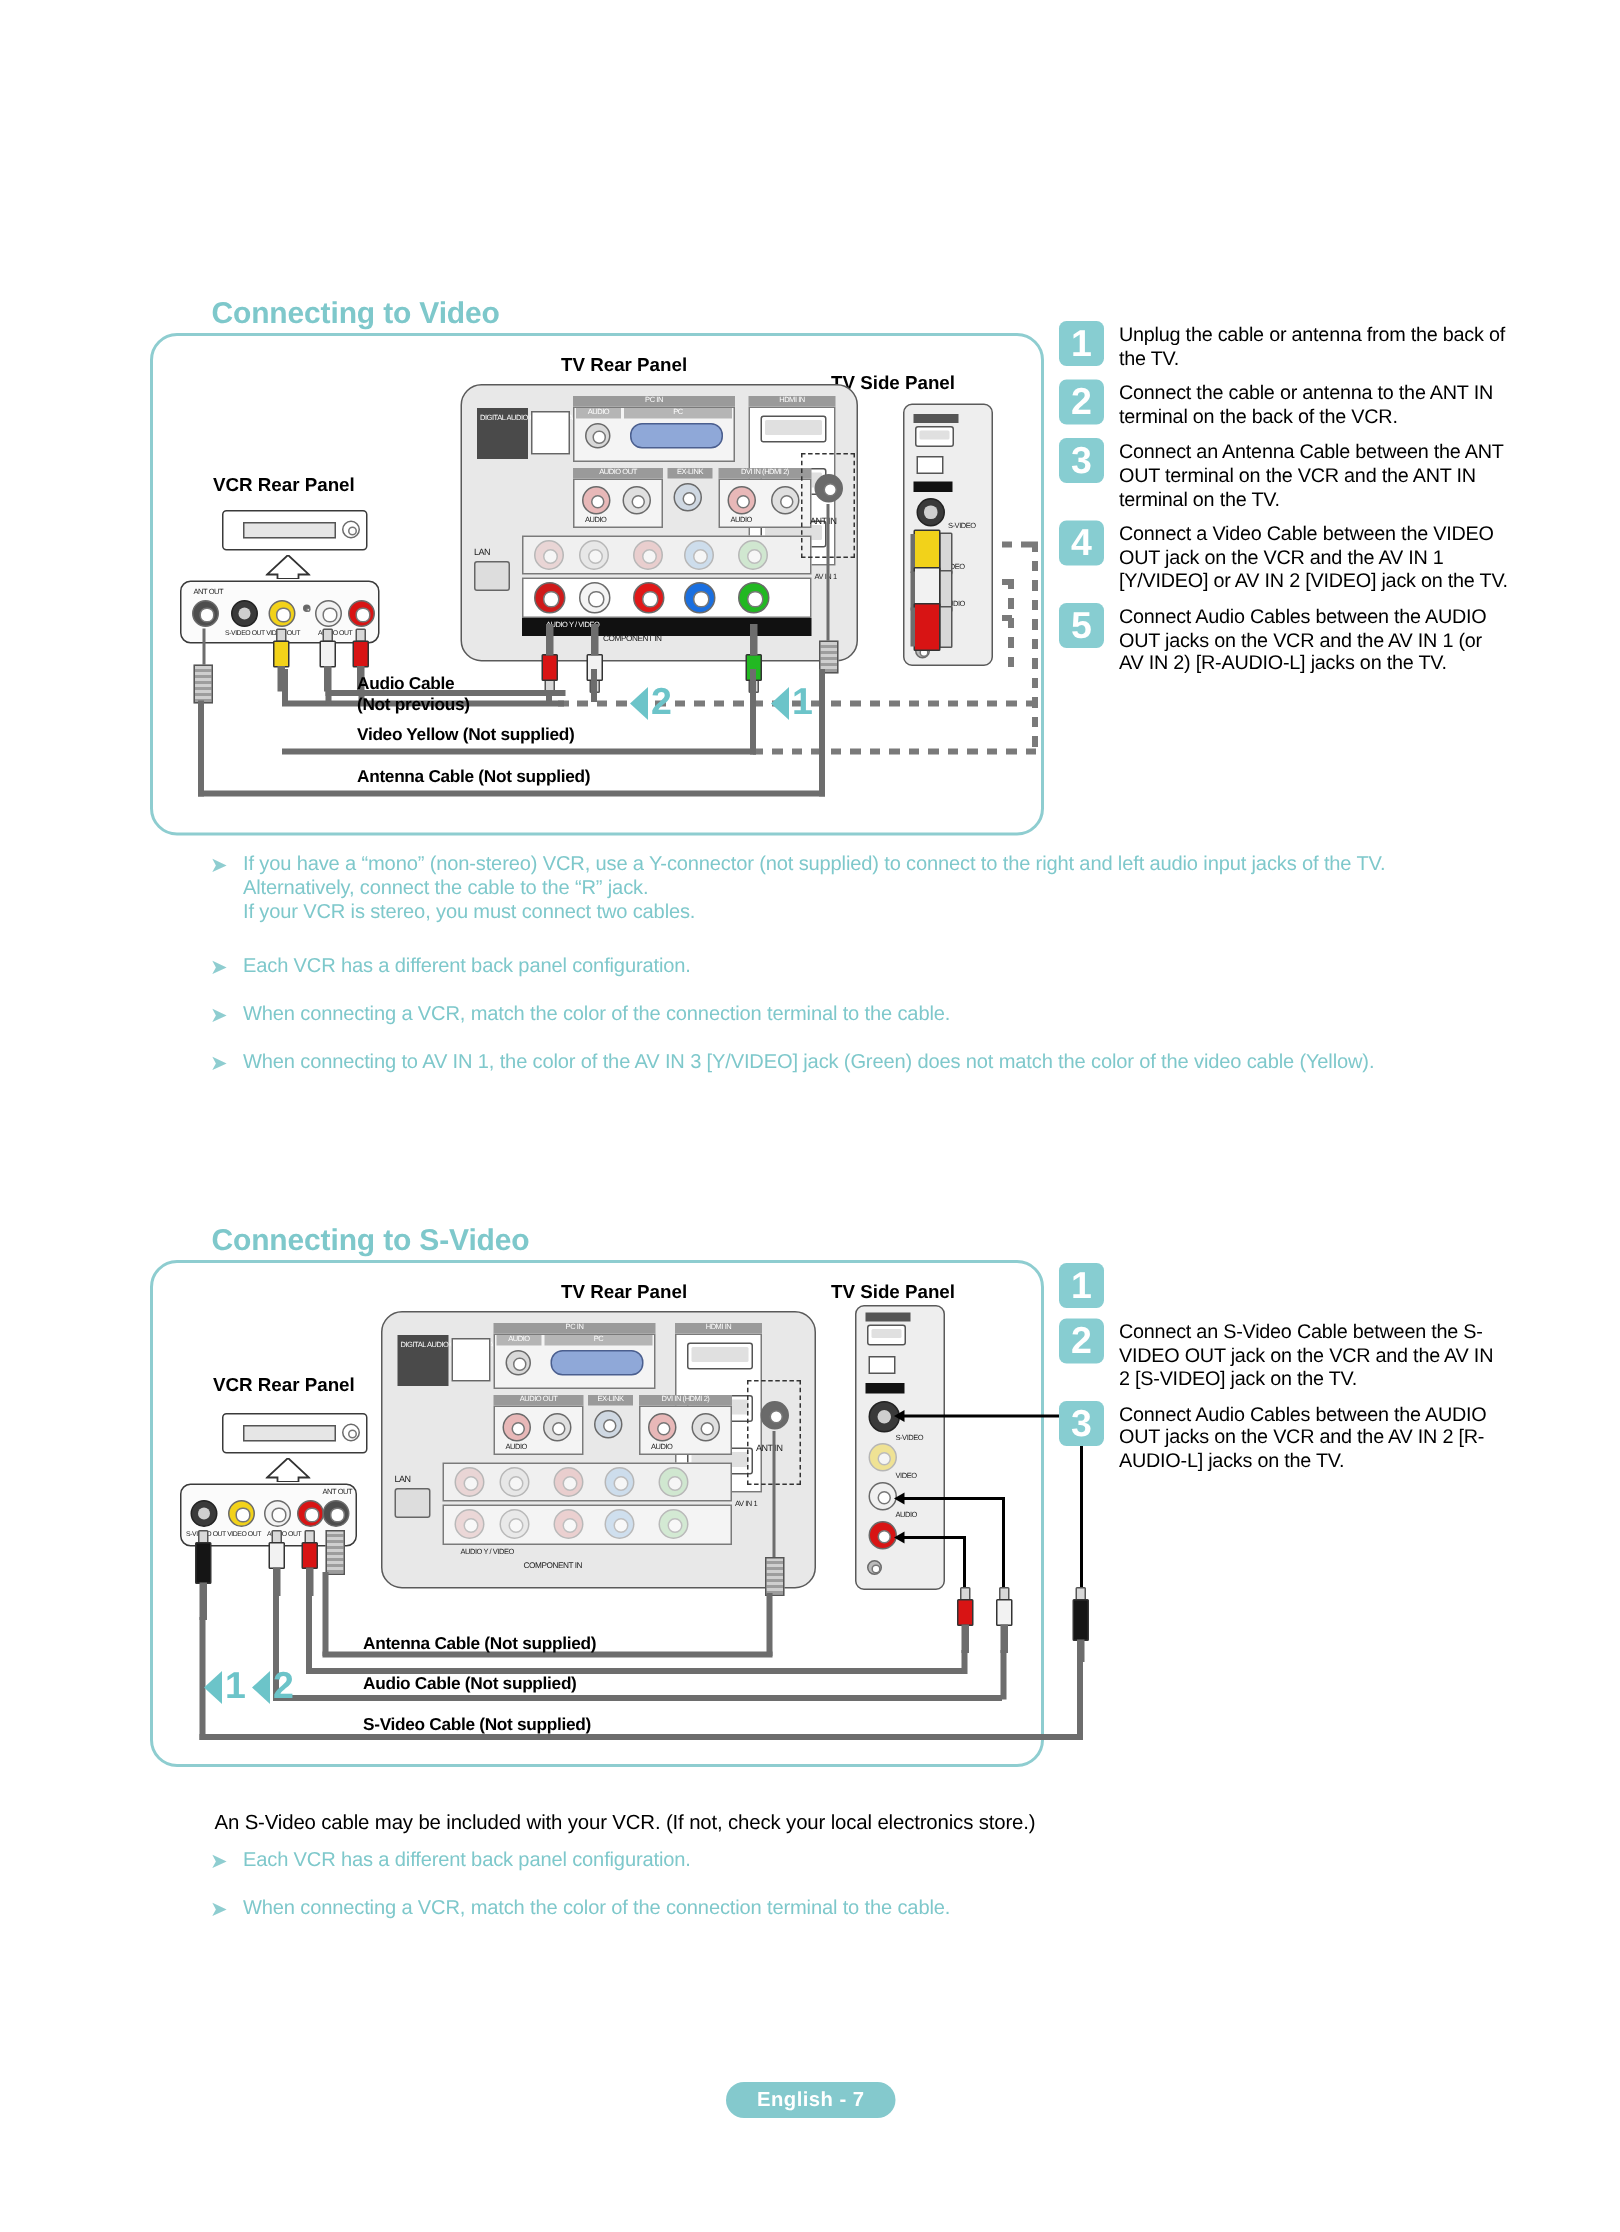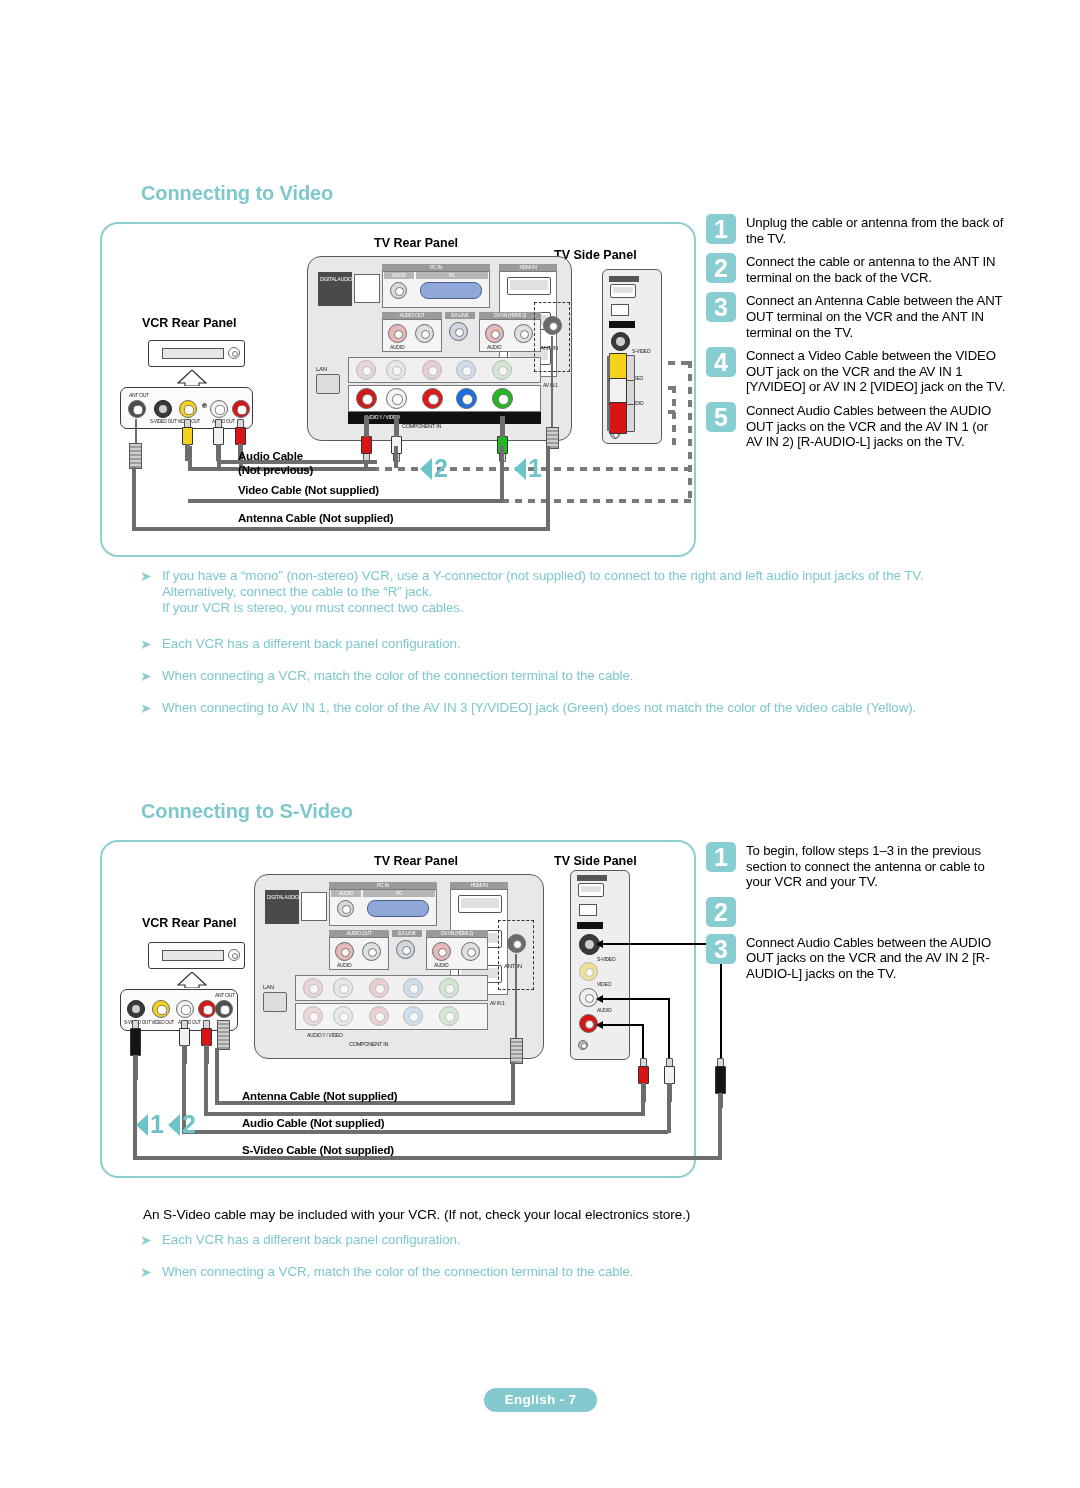--- a/index.html
+++ b/index.html
@@ -31,20 +31,21 @@
     color: #7ec8cb;
     letter-spacing: -0.2px;
   }
 
   
   .section-heading {
     position: absolute;
     font-size: 20px; font-weight: bold;
     color: #7ec8cb;
     letter-spacing: -0.1px;
+    margin-top: 16px;
   }
   #sec1-heading { left: 141px; top: 182px; }
   #sec2-heading { left: 141px; top: 800px; }
 
   
   .diagram-card {
     position: absolute;
     border: 2px solid #8ecdd0;
     border-radius: 18px;
     background: #fff;
@@ -397,21 +398,21 @@
       <div class="cable" style="left:30px; top:303px; width:418px; height:4px;"></div>
       <div class="cable" style="left:444px; top:222px; width:4px; height:85px;"></div>
 
       <div class="tri-left" style="left:318px; top:234px;"></div>
       <div class="tealnum" style="left:332px; top:232px;">2</div>
       <div class="tri-left" style="left:412px; top:234px;"></div>
       <div class="tealnum" style="left:426px; top:232px;">1</div>
 
       <div class="dlabel" style="left:136px; top:226px;">Audio Cable</div>
       <div class="dlabel" style="left:136px; top:240px;">(Not previous)</div>
-      <div class="dlabel" style="left:136px; top:260px;">Video Cable (Not supplied)</div>
+      <div class="dlabel" style="left:136px; top:260px;">Video Yellow (Not supplied)</div>
       <div class="dlabel" style="left:136px; top:288px;">Antenna Cable (Not supplied)</div>
     </div>
   </div>
 
   <div class="steps" id="steps1">
     <div class="step-row">
       <div class="step-num">1</div>
       <div class="step-text">Unplug the cable or antenna from the back of the TV.</div>
     </div>
     <div class="step-row">
@@ -622,24 +623,24 @@
 
       <div class="dlabel" style="left:140px; top:248px;">Antenna Cable (Not supplied)</div>
       <div class="dlabel" style="left:140px; top:275px;">Audio Cable (Not supplied)</div>
       <div class="dlabel" style="left:140px; top:302px;">S-Video Cable (Not supplied)</div>
     </div>
   </div>
 
   <div class="steps" id="steps2">
     <div class="step-row">
       <div class="step-num">1</div>
-      <div class="step-text">To begin, follow steps 1–3 in the previous section to connect the antenna or cable to your VCR and your TV.</div>
     </div>
     <div class="step-row">
       <div class="step-num">2</div>
+      <div class="step-text">Connect an S-Video Cable between the S-VIDEO OUT jack on the VCR and the AV IN 2 [S-VIDEO] jack on the TV.</div>
     </div>
     <div class="step-row">
       <div class="step-num">3</div>
       <div class="step-text">Connect Audio Cables between the AUDIO OUT jacks on the VCR and the AV IN 2 [R-AUDIO-L] jacks on the TV.</div>
     </div>
   </div>
 
   <div class="note-plain">An S-Video cable may be included with your VCR. (If not, check your local electronics store.)</div>
 
   <div class="notes" id="notes2">

